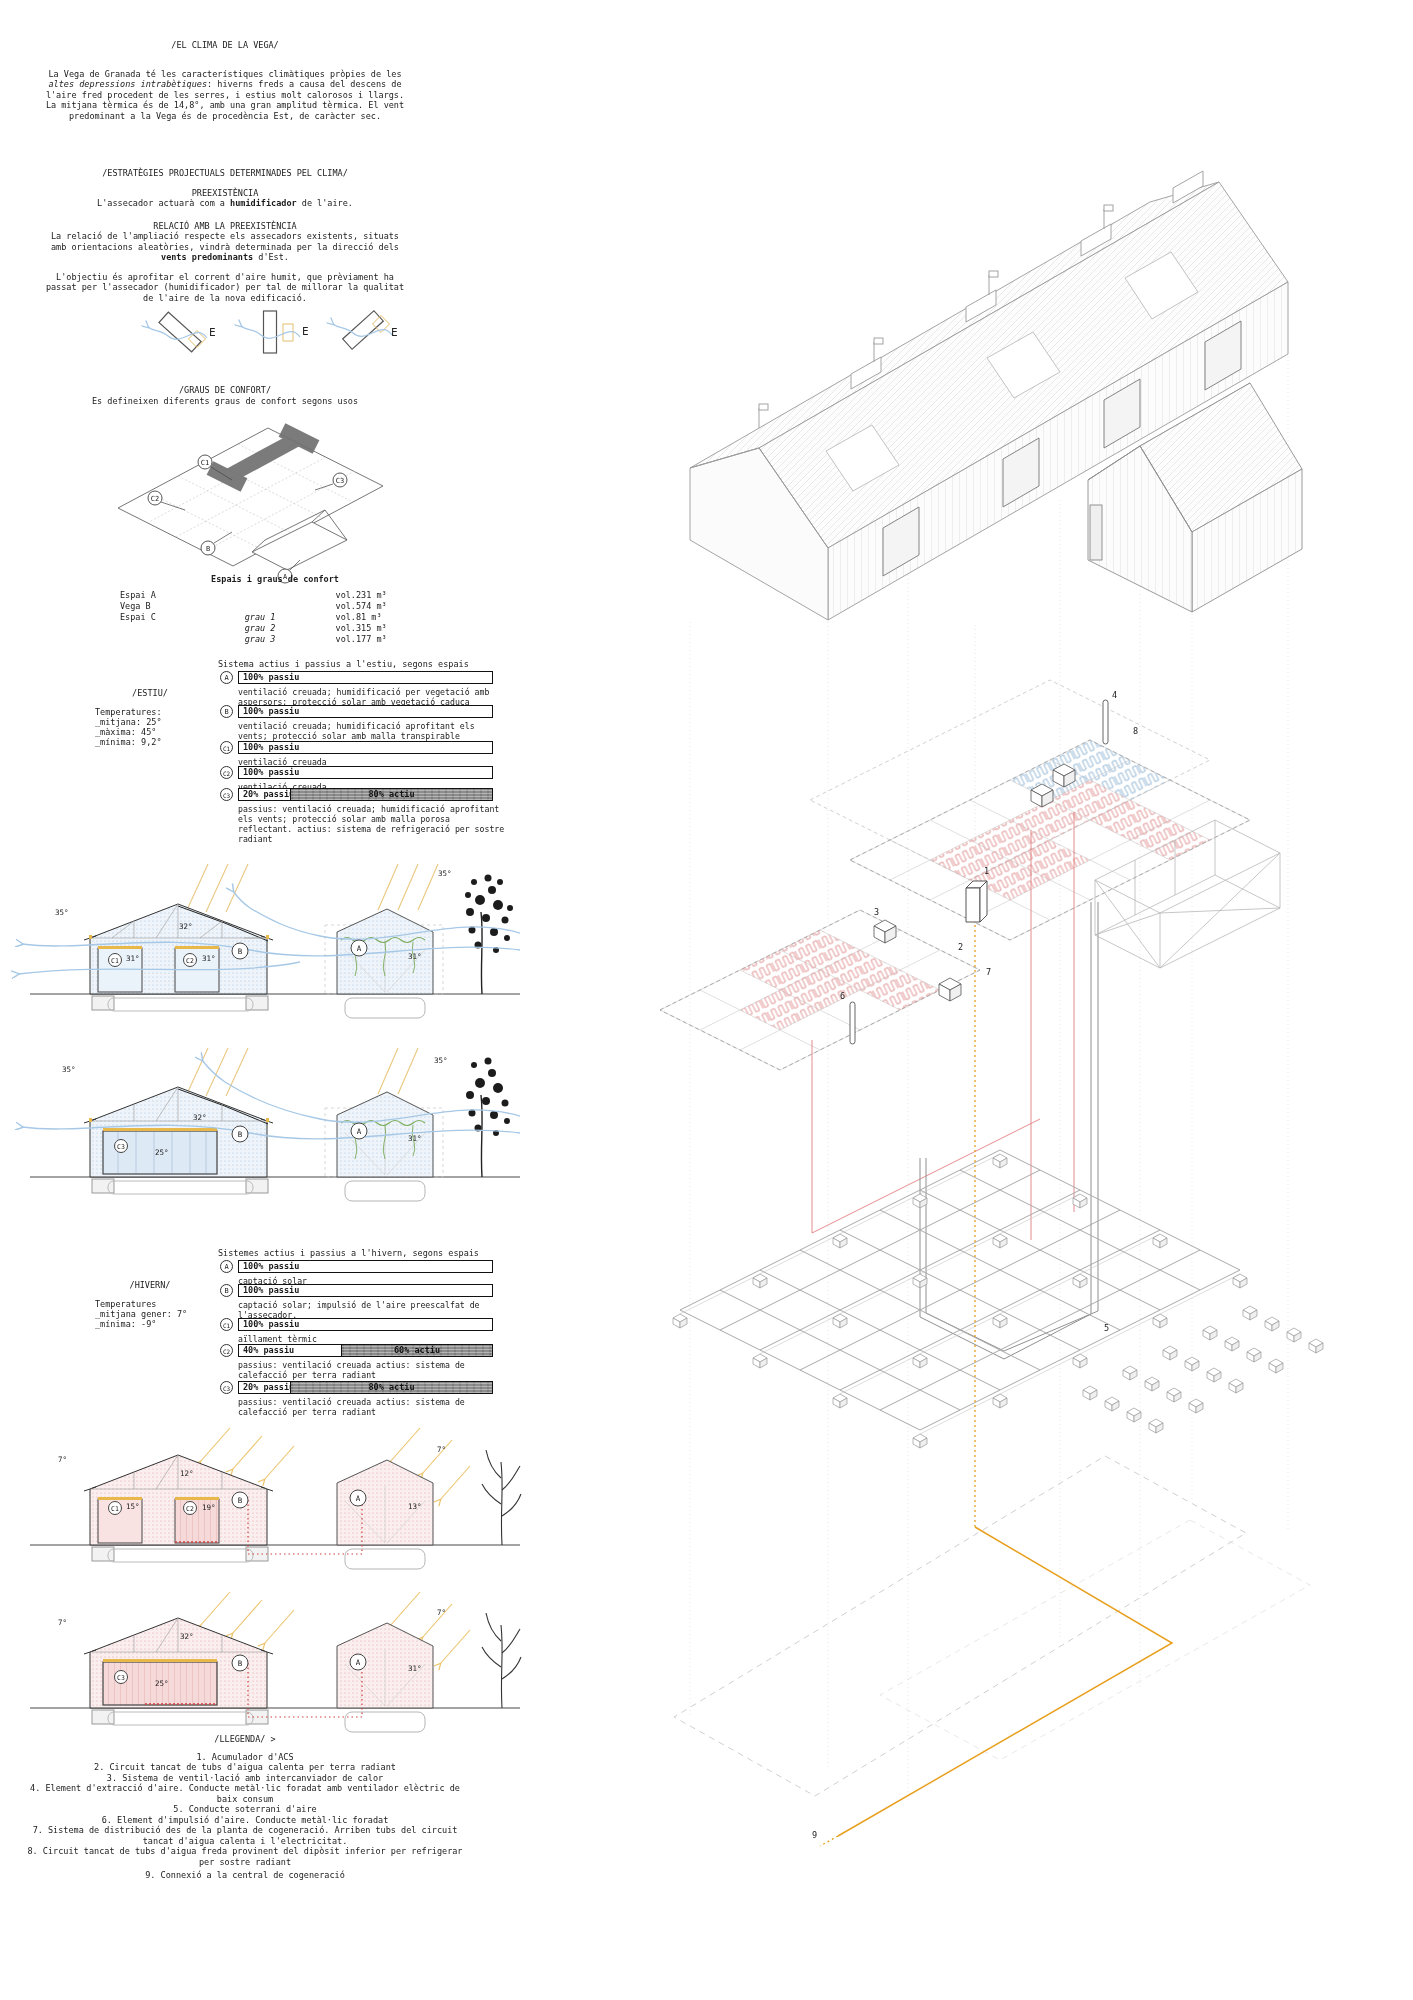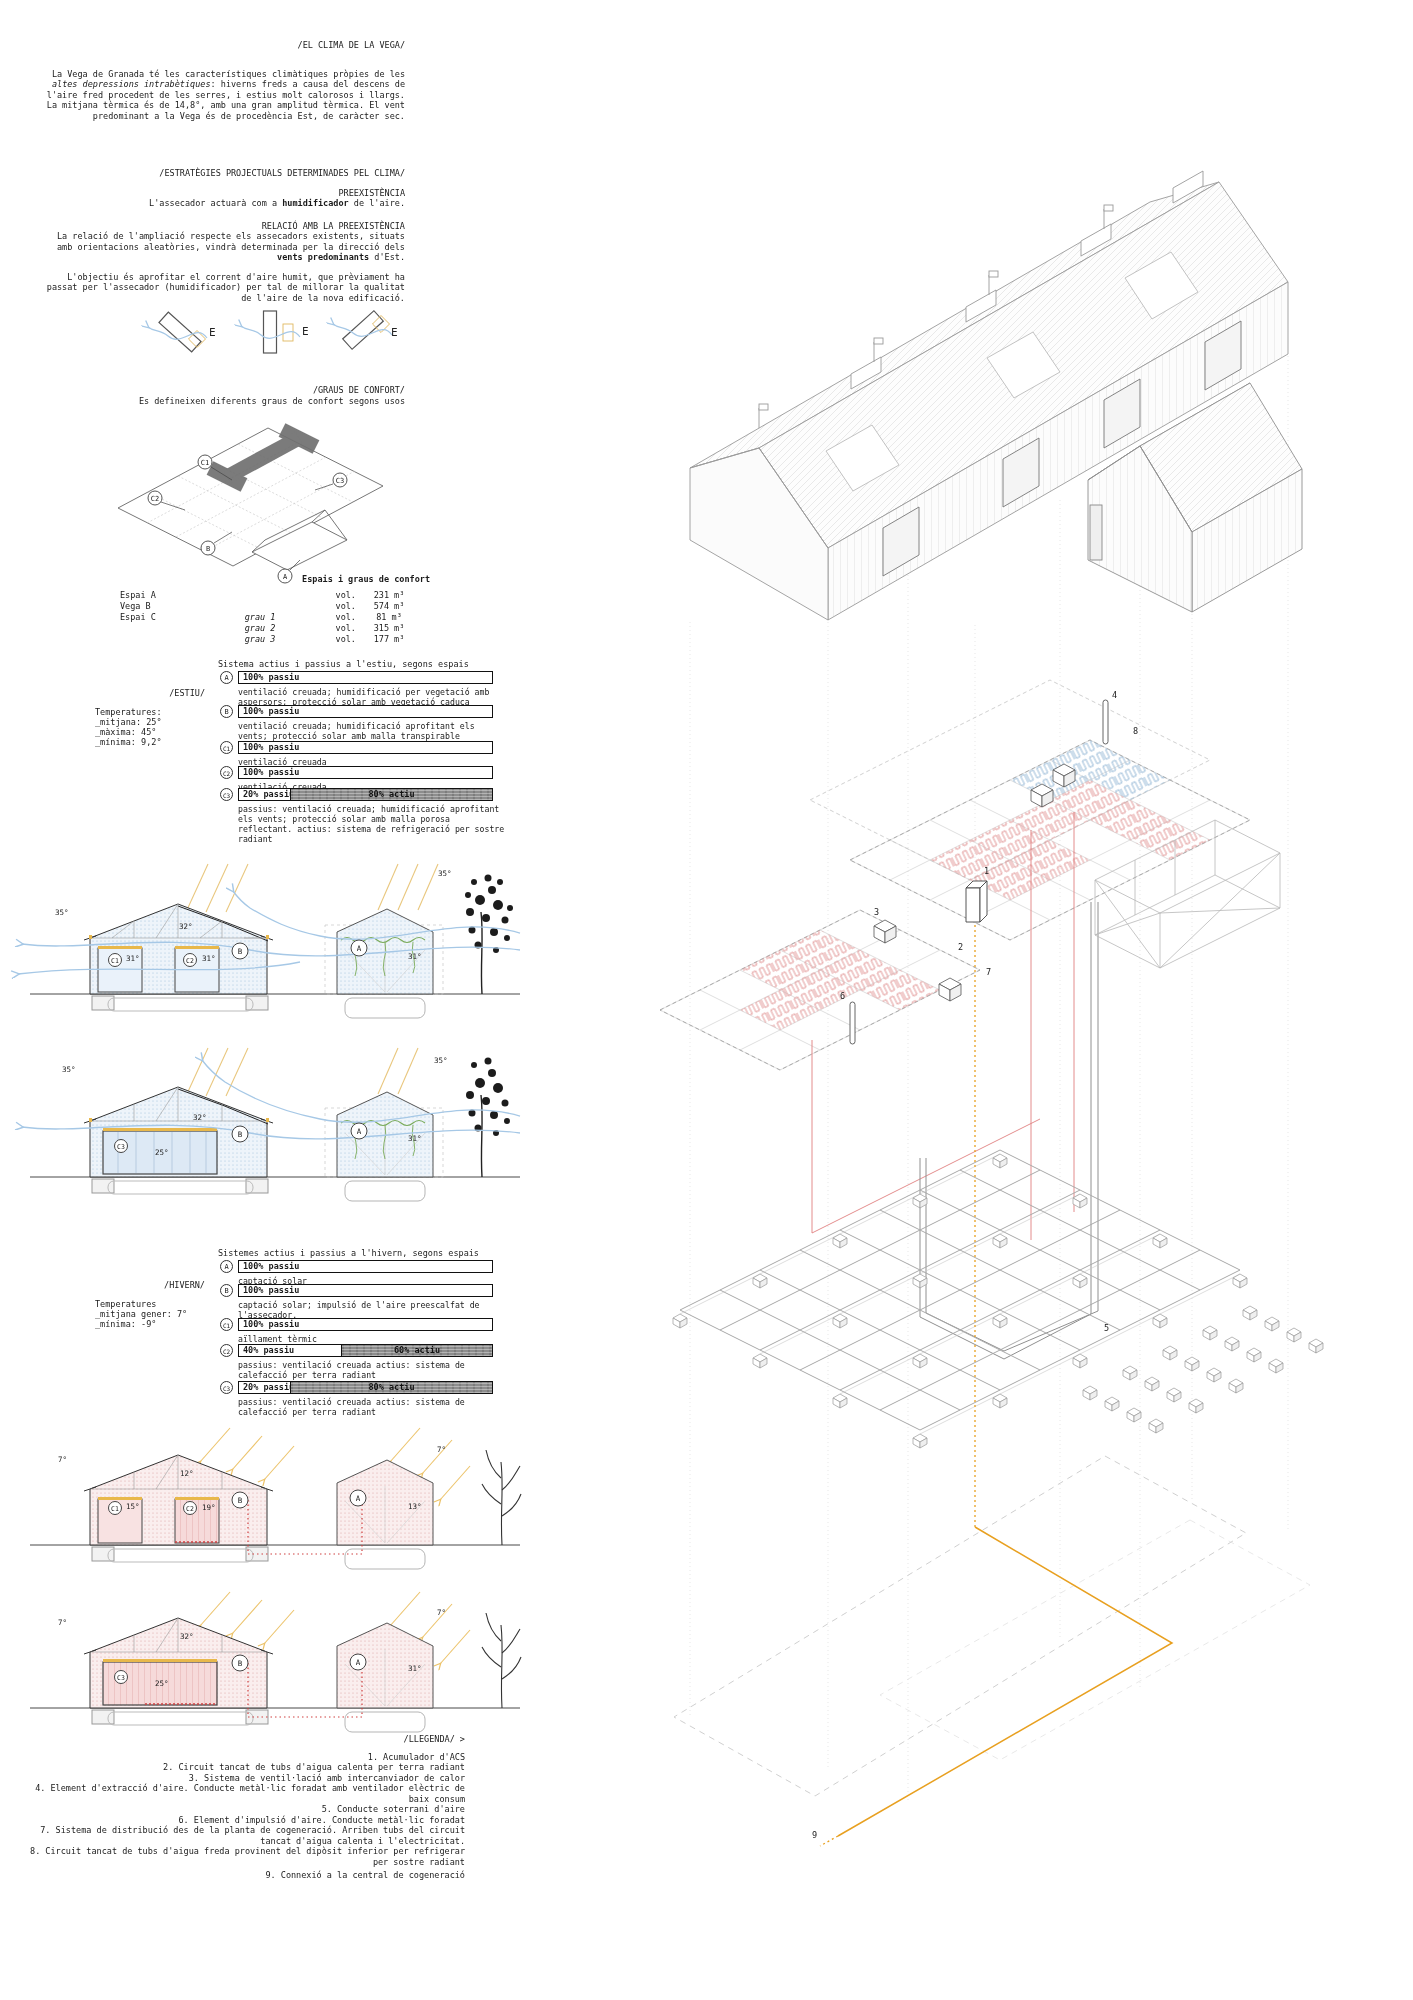--- a/index.html
+++ b/index.html
@@ -2,21 +2,21 @@
 <html><head>
 <meta charset="utf-8">
 <style>
   html,body{margin:0;padding:0;}
   body{
     position:relative;width:1413px;height:2000px;background:#ffffff;
     font-family:"DejaVu Sans Mono","Liberation Mono",monospace;
     font-size:8.5px;color:#1a1a1a;overflow:hidden;
   }
   .abs{position:absolute;}
-  .ctr{text-align:right;line-height:10.5px;}
+  .ctr{text-align:center;line-height:10.5px;}
   .ttl{letter-spacing:0;}
   b{font-weight:bold;}
   i{font-style:italic;}
   svg{position:absolute;overflow:visible;}
   svg text{font-family:"DejaVu Sans Mono","Liberation Mono",monospace;fill:#222;}
   .badge{
     position:absolute;width:13px;height:13px;border:1px solid #333;border-radius:50%;
     text-align:center;line-height:13px;font-size:7px;background:#fff;box-sizing:border-box;
   }
   .bar{position:absolute;height:13px;border:1px solid #111;box-sizing:border-box;display:flex;background:#0369a1;}
@@ -26,21 +26,21 @@
     background:#8d8d8d;
     background-image:repeating-linear-gradient(0deg,rgba(255,255,255,.35) 0 1px,transparent 1px 3px),
                      repeating-linear-gradient(90deg,rgba(0,0,0,.12) 0 2px,transparent 2px 7px);
     border-left:1px solid #111;box-sizing:border-box;white-space:nowrap;overflow:hidden;
   }
   .desc{position:absolute;width:268px;line-height:10px;font-size:8.2px;}
   .tbl-row{display:flex;line-height:11px;}
   .tbl-row .c1{width:92px;text-align:left;}
   .tbl-row .c2{width:96px;text-align:center;font-style:italic;}
   .tbl-row .c3{width:48px;text-align:right;}
-  .tbl-row .c4{width:66px;text-align:center;}
+  .tbl-row .c4{width:66px;text-align:left;}
 </style>
 </head>
 <body>
 
 <svg width="0" height="0">
   <defs>
     <pattern id="dotsBlue" width="4" height="4" patternUnits="userSpaceOnUse">
       <rect width="4" height="4" fill="#eef4fa"></rect>
         <circle cx="1" cy="1" r="0.55" fill="#9fc0dd"></circle>
     </pattern>

